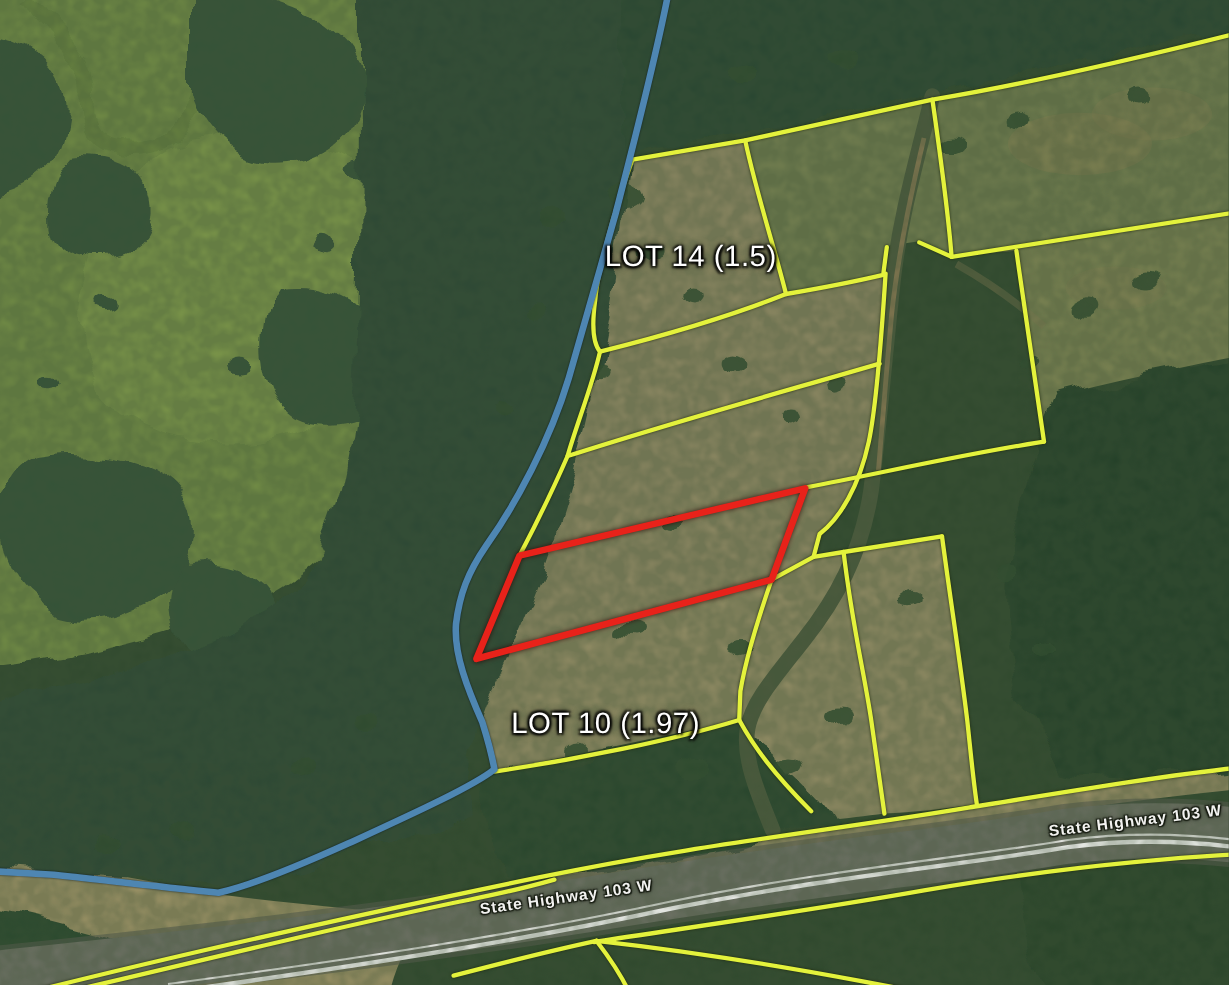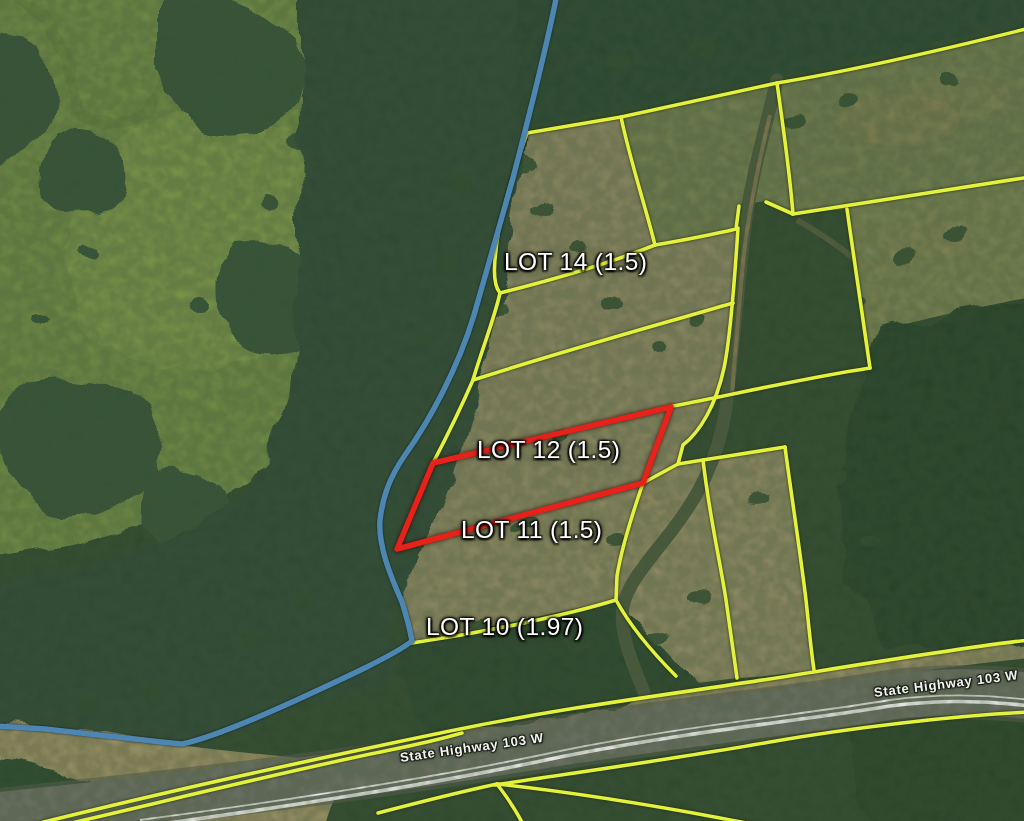--- a/index.html
+++ b/index.html
@@ -3,21 +3,21 @@
 <meta charset="utf-8">
 <style>
   html,body{margin:0;padding:0;background:#1a241a;}
   .stage{position:relative;width:1024px;height:821px;overflow:hidden;
          background:#314d31;font-family:"Liberation Sans",sans-serif;}
   .stage svg{position:absolute;left:0;top:0;display:block;}
   .lot-label{position:absolute;color:#fff;font-size:24.5px;font-weight:400;
     letter-spacing:.4px;white-space:nowrap;
     text-shadow:-1.5px -1.5px 2px rgba(0,0,0,.9), 1.5px -1.5px 2px rgba(0,0,0,.9),
                 -1.5px 1.5px 2px rgba(0,0,0,.9), 1.5px 1.5px 2px rgba(0,0,0,.9),
-                0 0 7px rgba(0,0,0,.55);margin-top:47px;}
+                0 0 7px rgba(0,0,0,.55);}
   .hwy-label{position:absolute;color:#f2f2f0;font-size:13px;font-weight:bold;
     letter-spacing:.8px;white-space:nowrap;transform-origin:left center;
     text-shadow:-1px -1px 1px rgba(20,25,15,.95), 1px -1px 1px rgba(20,25,15,.95),
                 -1px 1px 1px rgba(20,25,15,.95), 1px 1px 1px rgba(20,25,15,.95),
                 0 0 4px rgba(0,0,0,.8);}
   .hwy-left{left:400px;top:750px;transform:rotate(-8deg);}
   .hwy-right{left:874px;top:685px;transform:rotate(-7deg);}
   .parcel-lines{filter:drop-shadow(0 0 1.5px rgba(25,35,8,.9));}
   .water-line{filter:drop-shadow(0 0 1px rgba(10,20,30,.8));}
   .red-line{filter:drop-shadow(0 0 2px rgba(40,0,0,.8));}
@@ -154,19 +154,17 @@
     <path d="M 378 813 C 420 802 460 792 497 784"></path>
     <path d="M 497 784 C 507 797 516 810 524 826"></path>
   </g>
 
   <path class="water-line" stroke="#4e86b2" stroke-width="5.5" fill="none" stroke-linejoin="round" stroke-linecap="round" d="M 557 -6 C 545 55 528 120 513 178 C 500 225 490 258 474 315 C 458 368 430 420 405 455 C 390 477 383 495 380 520 C 378 545 390 575 402 602 C 407 618 410 630 412 641 C 395 655 340 680 290 703 C 248 722 210 738 182 744 C 150 741 100 735 45 729 L -6 726"></path>
 
   <path class="red-line" stroke="#e8221a" stroke-width="5.5" fill="none" stroke-linejoin="round" d="M 433 463 L 671 407 L 643 483 L 397 549 Z"></path>
 </svg>
 
 <div class="lot-label" style="left:504px;top:201px">LOT 14 (1.5)</div>
-<div class="lot-label" style="left:477px;top:389px">LOT 12 (1.5)</div>
-<div class="lot-label" style="left:461px;top:469px">LOT 11 (1.5)</div>
-<div class="lot-label" style="left:426px;top:566px">LOT 10 (1.97)</div>
+<div class="lot-label" style="left:426px;top:590px">LOT 10 (1.97)</div>
 
 <div class="hwy-label hwy-left">State Highway 103 W</div>
 <div class="hwy-label hwy-right">State Highway 103 W</div>
 </div>
 
 </body></html>

